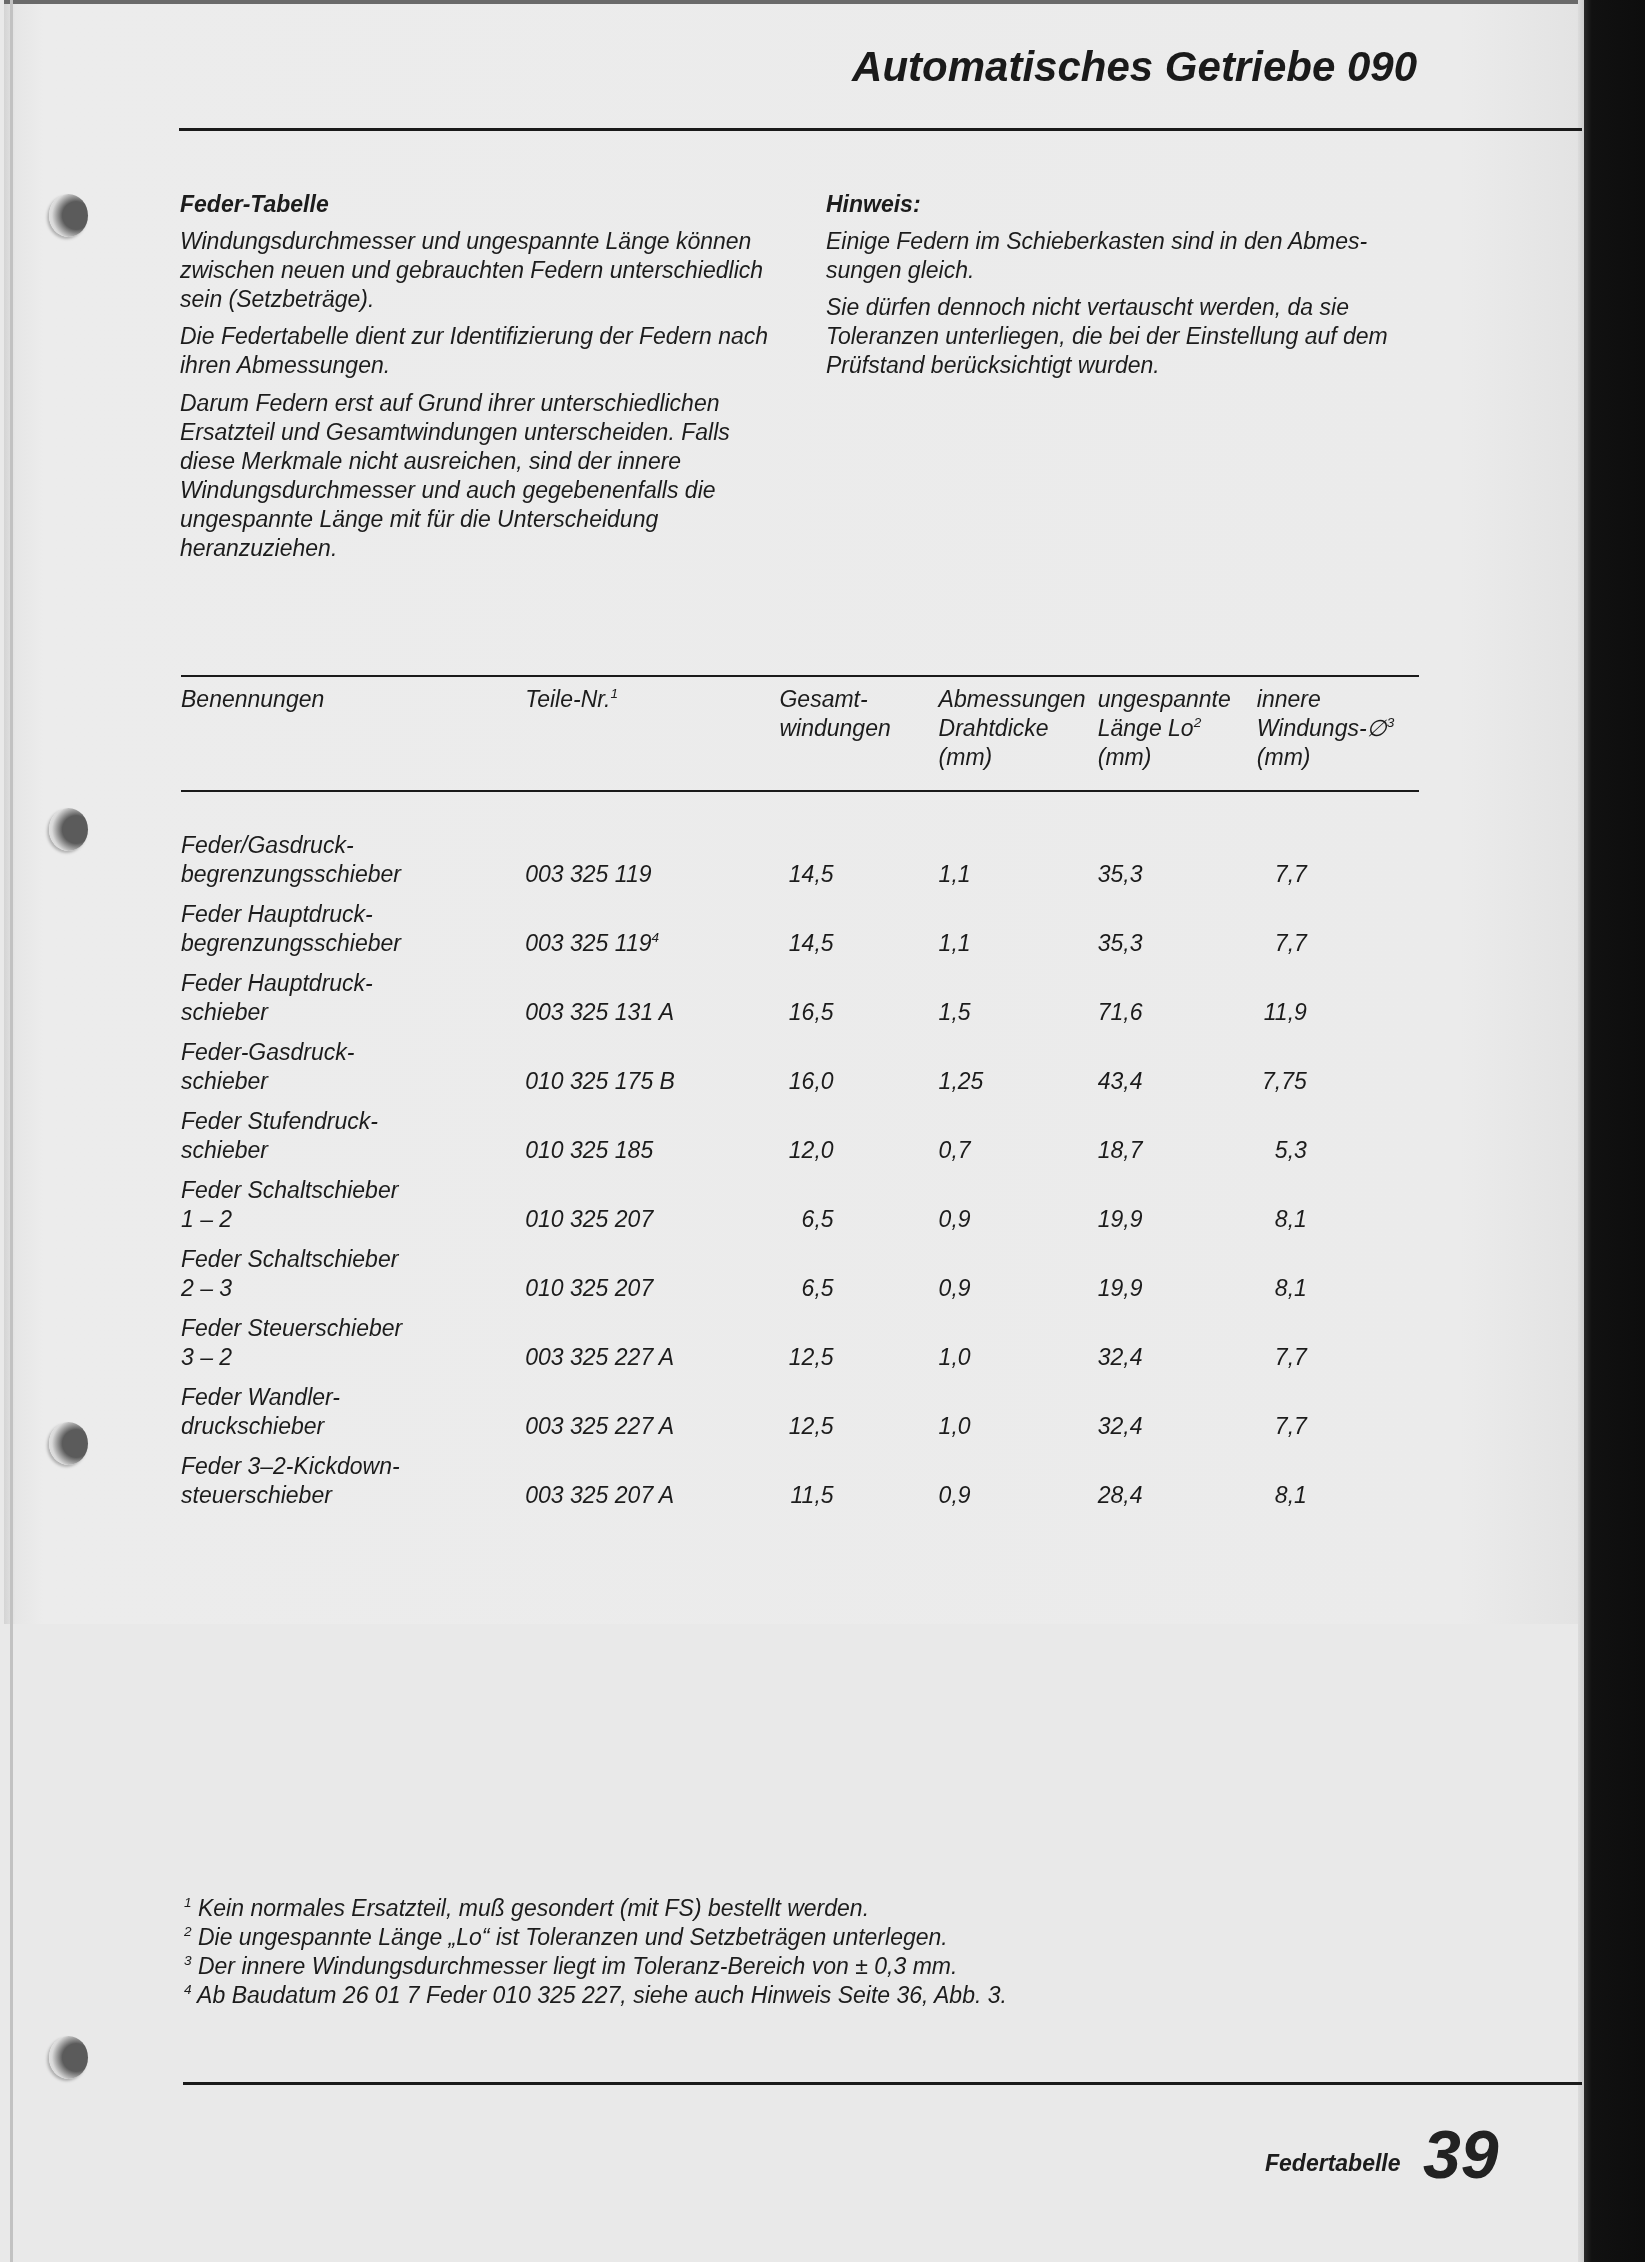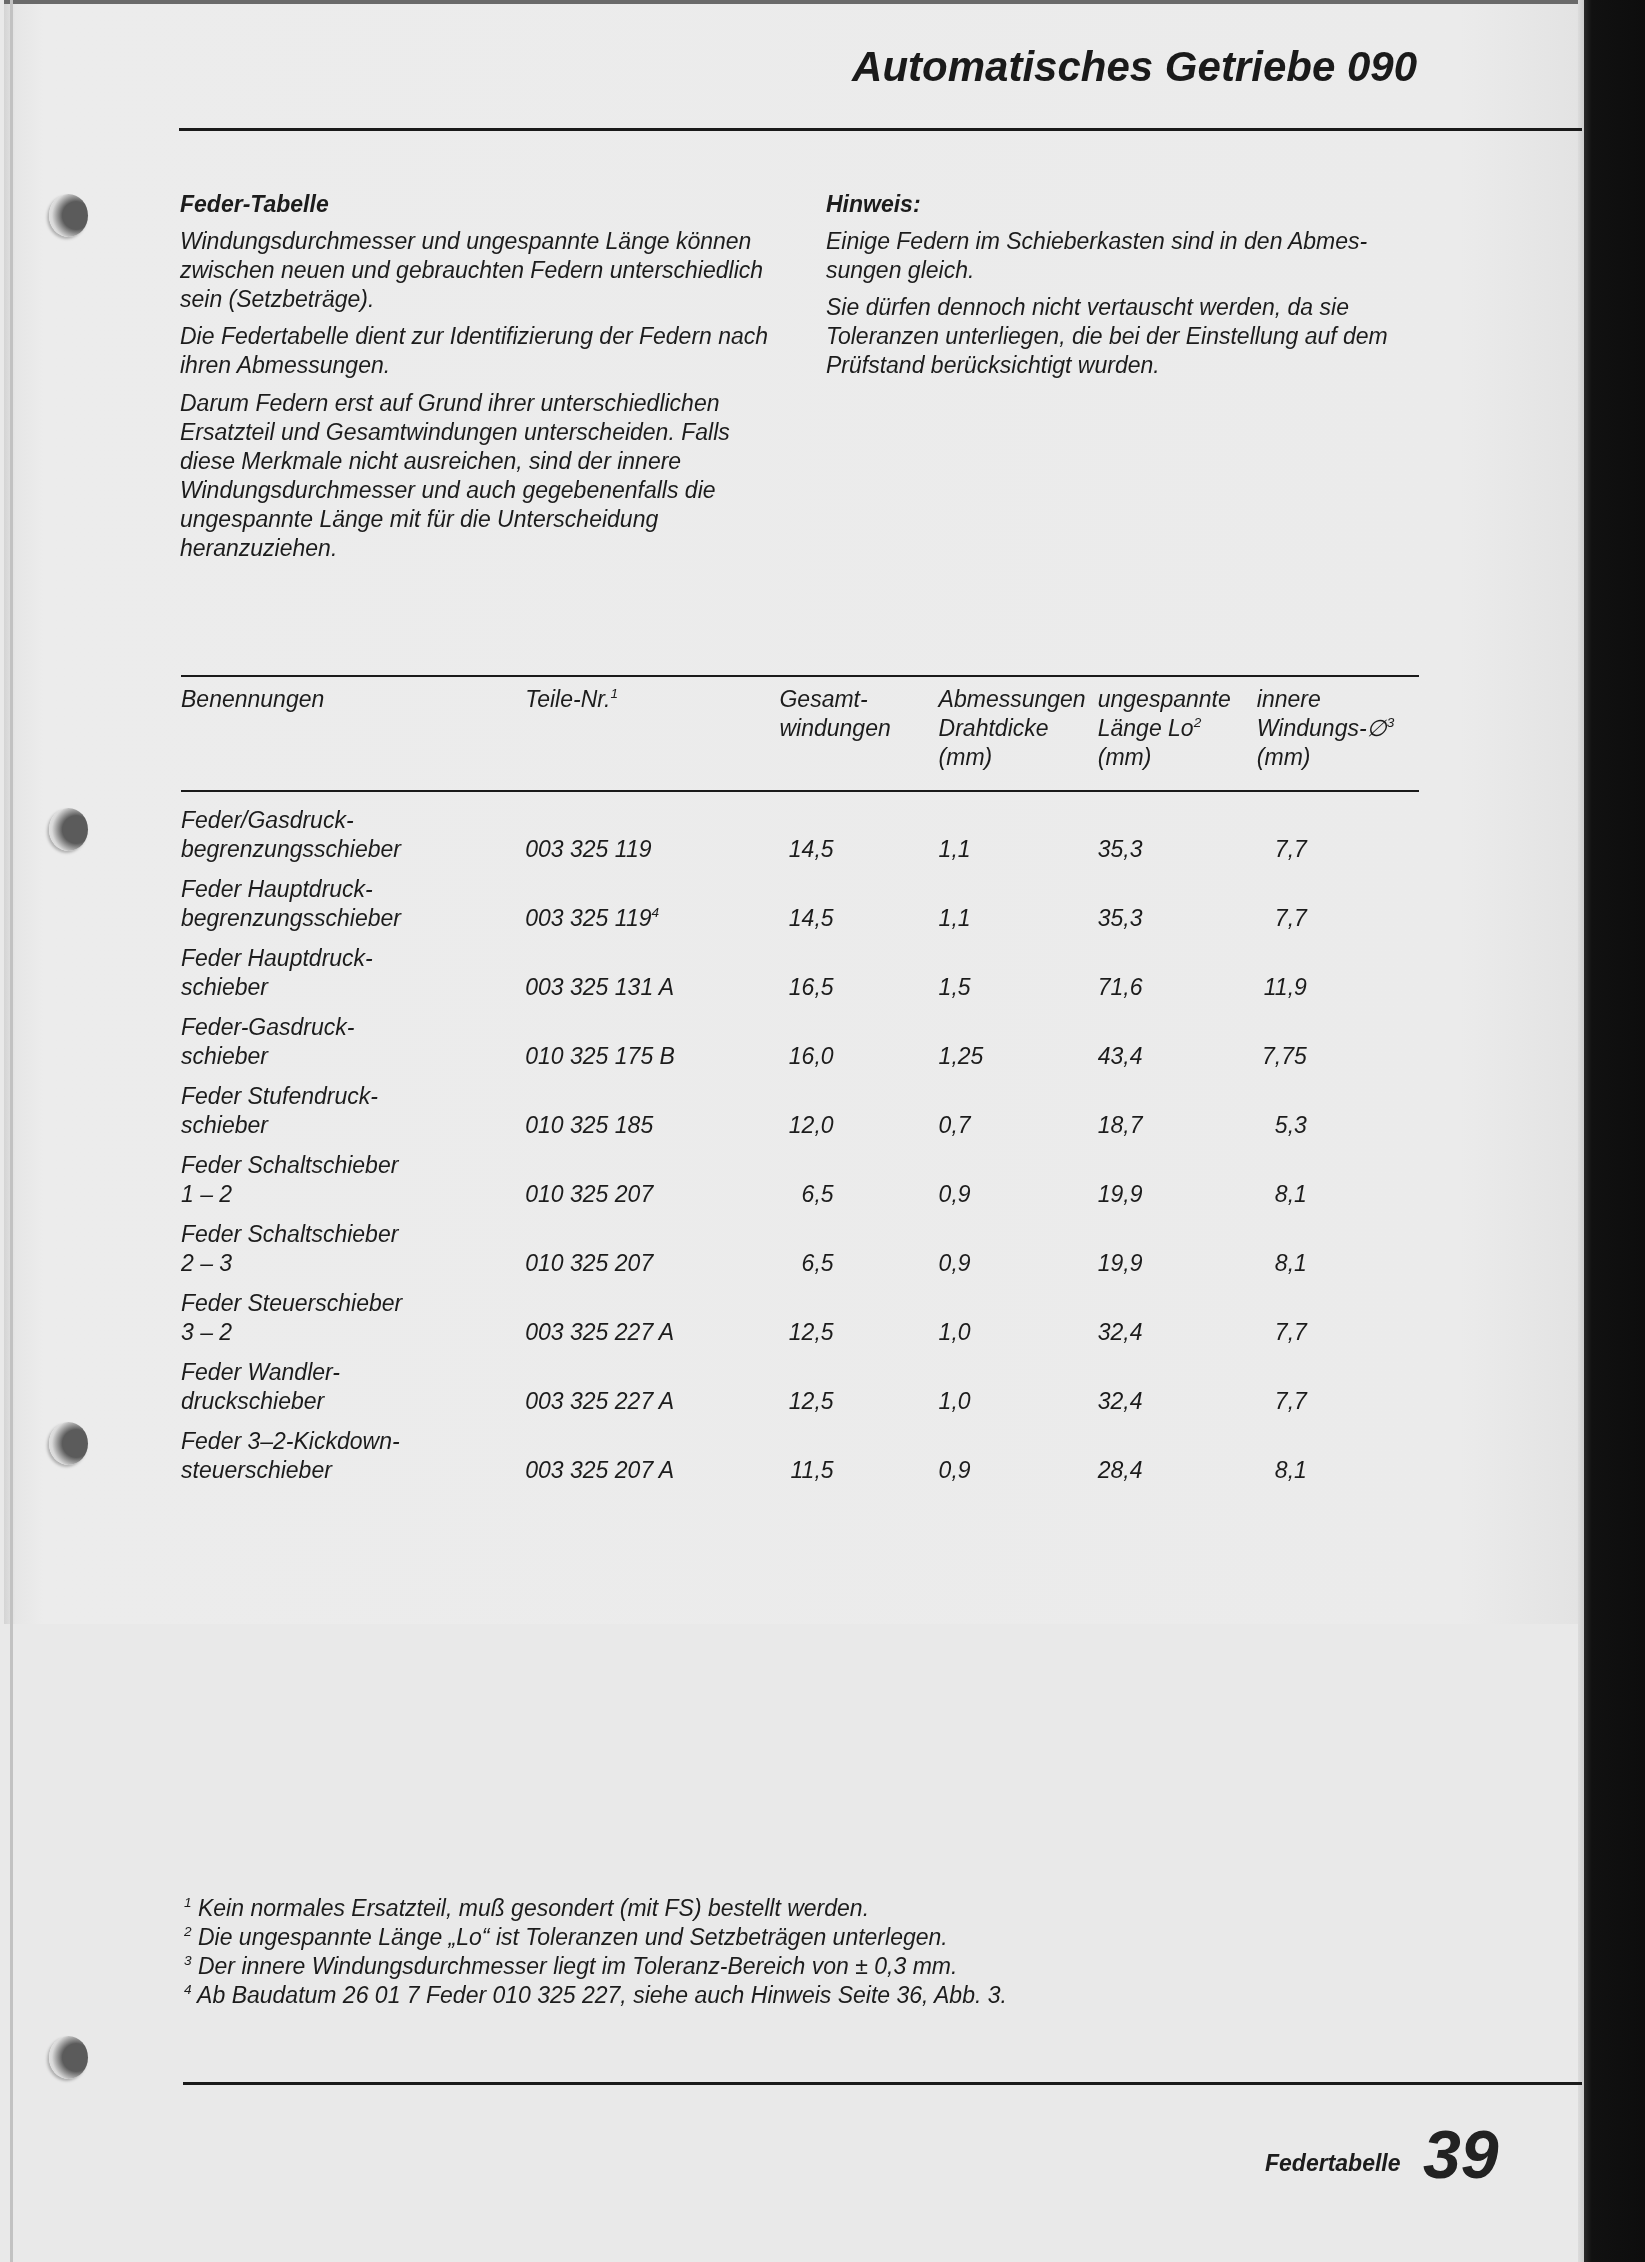--- a/index.html
+++ b/index.html
@@ -46,21 +46,21 @@
   .sec-right { left: 822px; top: 190px; width: 602px; }
 
   table.springs {
     position: absolute; left: 177px; top: 685px; width: 1238px;
     border-collapse: collapse; font-size: 23px; line-height: 29px;
   }
   table.springs th {
     font-weight: normal; text-align: left; vertical-align: top; padding: 0; height: 105px;
   }
   table.springs td { padding: 0; vertical-align: bottom; height: 69px; }
-  table.springs tbody tr:first-child td { padding-top: 5px; height: 69px; }
+  table.springs tbody tr:first-child td { padding-top: 30px; height: 69px; }
   .col-name { width: 344px; }
   .col-part { width: 254px; }
   .col-gw { width: 159px; }
   .col-dd { width: 159px; }
   .col-len { width: 159px; }
   .col-iw { width: 162px; }
   td.num-gw { text-align: right; padding-right: 105px !important; }
   td.num-dd { padding-left: 0; }
   td.num-len { padding-left: 0; }
   td.num-iw { padding-left: 0; }

